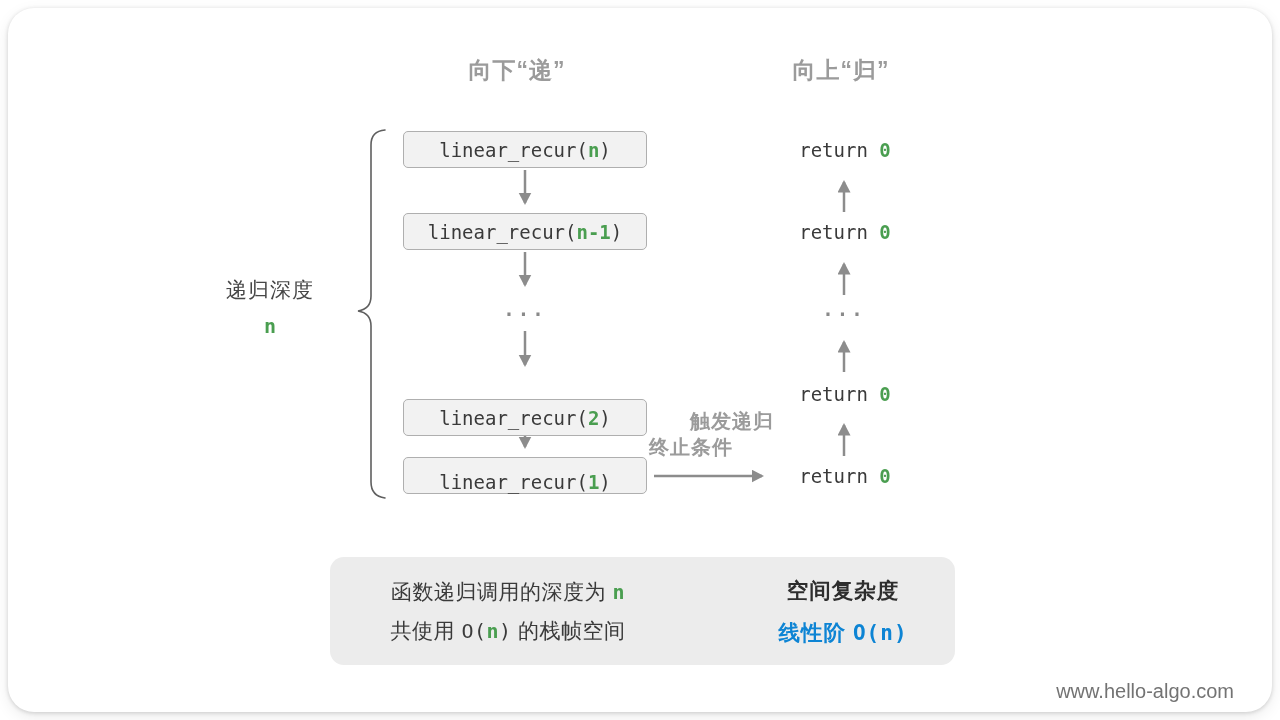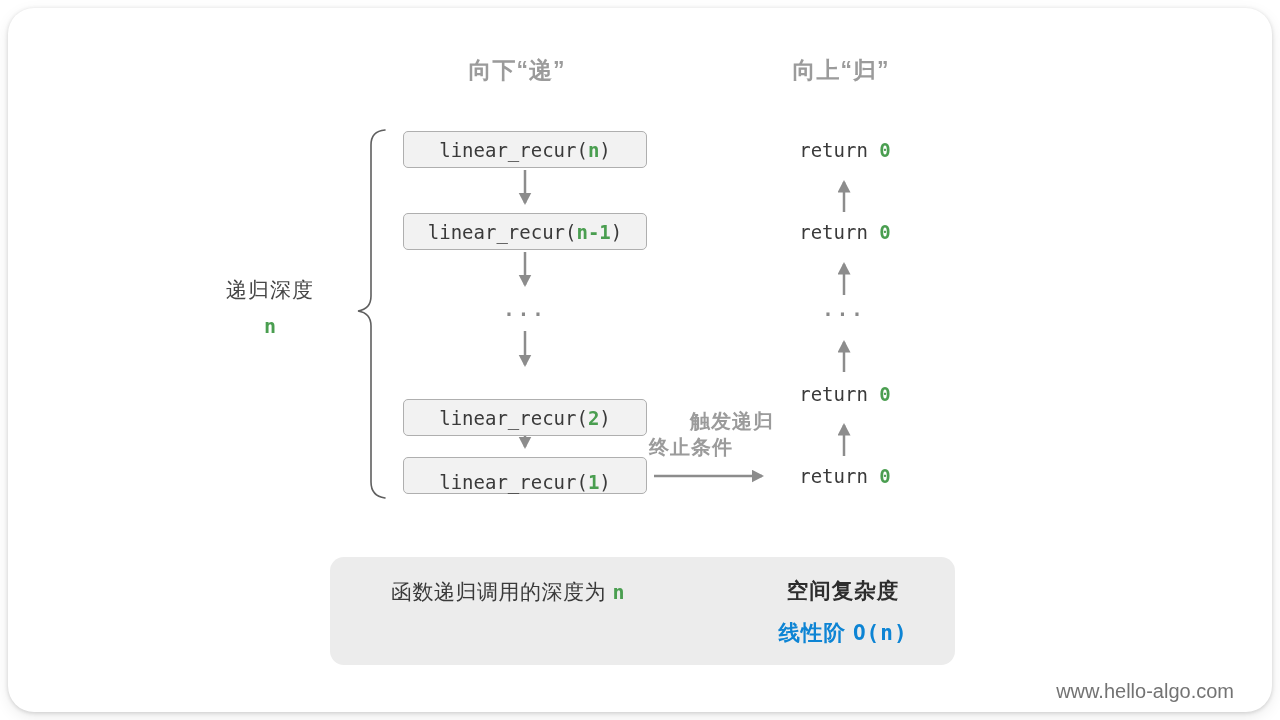--- a/index.html
+++ b/index.html
@@ -94,17 +94,18 @@
   <div class="abs ctr ret" style="left:845px;top:476px;"><span>return </span><span class="g">0</span></div>
 
   <div class="abs ctr depth-label" style="left:270px;top:290px;text-align:center;">递归深度</div>
   <div class="abs ctr depth-n" style="left:270px;top:326px;">n</div>
 
   <div class="abs ctr trigger" style="left:691px;top:421px;margin-left:41px;">触发递归</div>
   <div class="abs ctr trigger" style="left:691px;top:447px;">终止条件</div>
 
   <div class="panel"></div>
   <div class="abs ctr sum-text" style="left:508px;top:592px;"><span>函数递归调用的深度为 </span><span class="mono g">n</span></div>
+  <div class="abs ctr sum-text" style="left:508px;top:631px;"><span>共使用 </span><span class="mono">O(</span><span class="mono g">n</span><span class="mono">)</span><span> 的栈帧空间</span></div>
   <div class="abs ctr sum-title" style="left:843px;top:590px;">空间复杂度</div>
   <div class="abs ctr sum-result" style="left:843px;top:632px;"><span>线性阶 </span><span class="mono">O(n)</span></div>
 
   <div class="abs watermark" style="right:46px;top:680px;">www.hello-algo.com</div>
 </div>
 
 </body></html>

